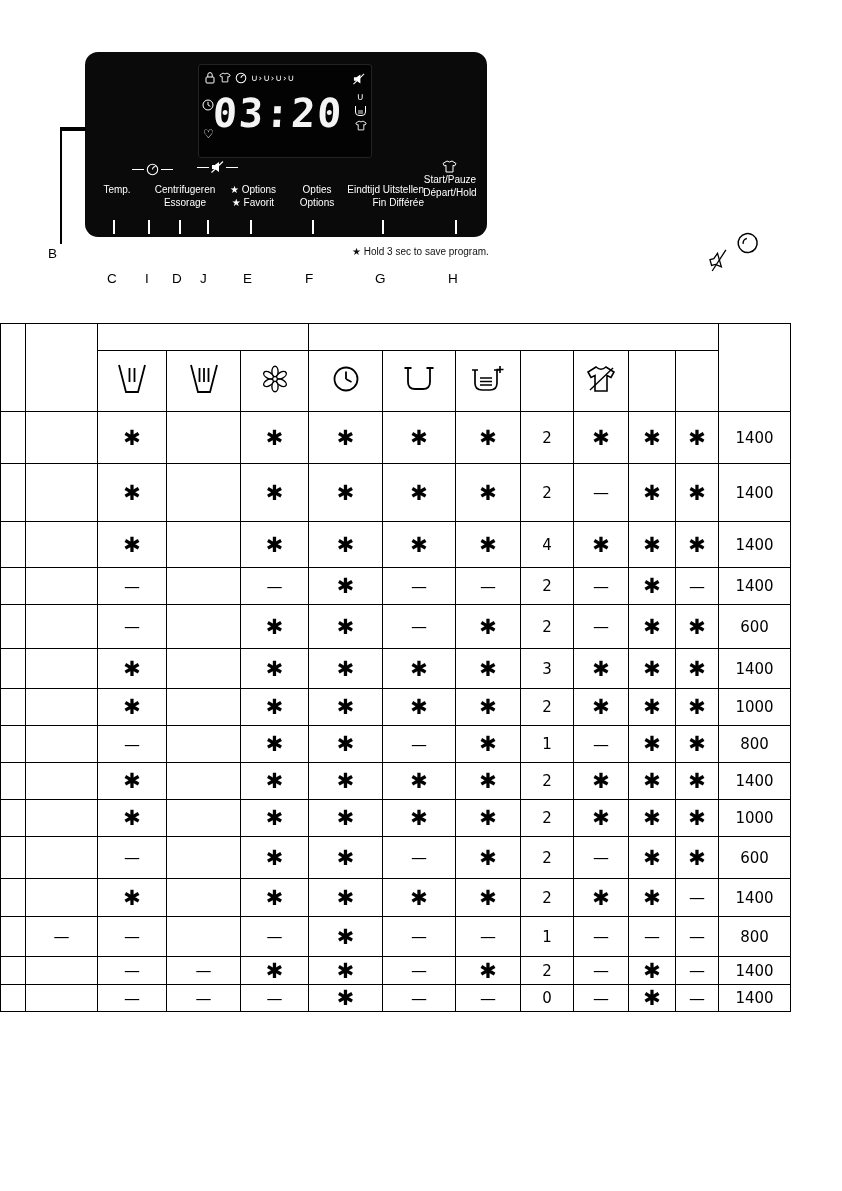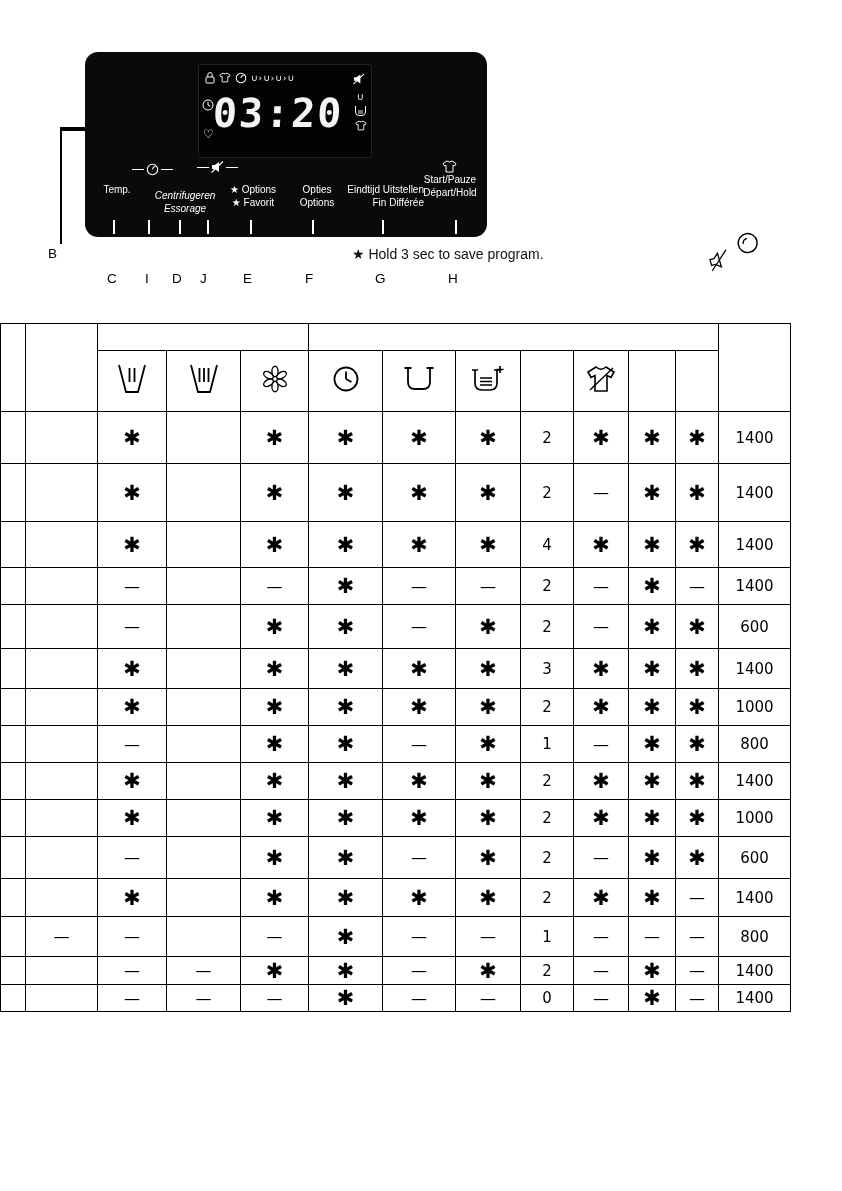--- a/index.html
+++ b/index.html
@@ -15,39 +15,39 @@
   .d-mute{position:absolute;right:6px;top:6px;}
   .d-clock{position:absolute;left:3px;top:32px;}
   .d-heart{position:absolute;left:4px;top:62px;color:#fff;font-family:"DejaVu Sans",sans-serif;font-size:12px;}
   .d-time{position:absolute;left:14px;top:25px;color:#f4f4f4;font-family:"DejaVu Sans Mono",monospace;
           font-weight:bold;font-size:40px;letter-spacing:2px;transform:skewX(-3deg);}
   .d-right{position:absolute;right:3px;top:27px;width:15px;display:flex;flex-direction:column;align-items:center;gap:3px;}
   .d-tubglyph{color:#fff;font-family:"DejaVu Sans",sans-serif;font-size:10px;line-height:10px;}
   .btn{position:absolute;text-align:center;color:#fff;font-size:10px;line-height:1.3;}
   .btn .l1,.btn .l2{white-space:nowrap;}
   .b1{left:2px;top:131px;width:60px;}
-  .b2{left:65px;top:137px;width:70px;font-style:italic;}
+  .b2{left:65px;top:131px;width:70px;}
   .b3{left:138px;top:131px;width:60px;}
   .b4{left:202px;top:131px;width:60px;}
   .b5{left:255px;top:131px;width:84px;text-align:right;}
   .b6{left:330px;top:121px;width:70px;}
   .icongroup{position:absolute;display:flex;align-items:center;gap:2px;}
   .g-spin{left:47px;top:111px;}
   .g-mute{left:112px;top:109px;}
   .g-start{left:357px;top:108px;}
   .wing{display:block;width:12px;height:1px;background:#fff;}
   .tick{position:absolute;width:2px;height:14px;background:#fff;top:168px;}
   .t0{left:28px}.t1{left:63px}.t2{left:94px}.t3{left:122px}.t4{left:165px}.t5{left:227px}.t6{left:297px}.t7{left:370px}
   
   .callout{position:absolute;font-size:13.5px;}
   .cl0{left:48px;top:246px}.cl1{left:107px;top:271px}.cl2{left:145px;top:271px}.cl3{left:172px;top:271px}
   .cl4{left:200px;top:271px}.cl5{left:243px;top:271px}.cl6{left:305px;top:271px}.cl7{left:375px;top:271px}.cl8{left:448px;top:271px}
   .lineB-v{position:absolute;left:60px;top:130px;width:2px;height:114px;background:#000;}
   .lineB-h{position:absolute;left:60px;top:127px;width:26px;height:4px;background:#000;}
-  .save-note{position:absolute;left:352px;top:246px;font-size:14px;color:#111;}
+  .save-note{position:absolute;left:352px;top:246px;font-size:10px;color:#111;}
   
   .float-spin{position:absolute;left:736px;top:231px;transform:rotate(-10deg);}
   .float-mute{position:absolute;left:709px;top:250px;transform:rotate(-16deg);}
   
   .table-wrap{position:absolute;left:0;top:323px;}
   table.ptable{border-collapse:collapse;table-layout:fixed;width:791px;}
   .ptable th,.ptable td{border:1px solid #000;padding:0;text-align:center;vertical-align:middle;
     font-family:"DejaVu Sans",sans-serif;}
   .ptable .hrow1 th{height:26px;}
   .ptable .hrow2 th{height:60px;}

